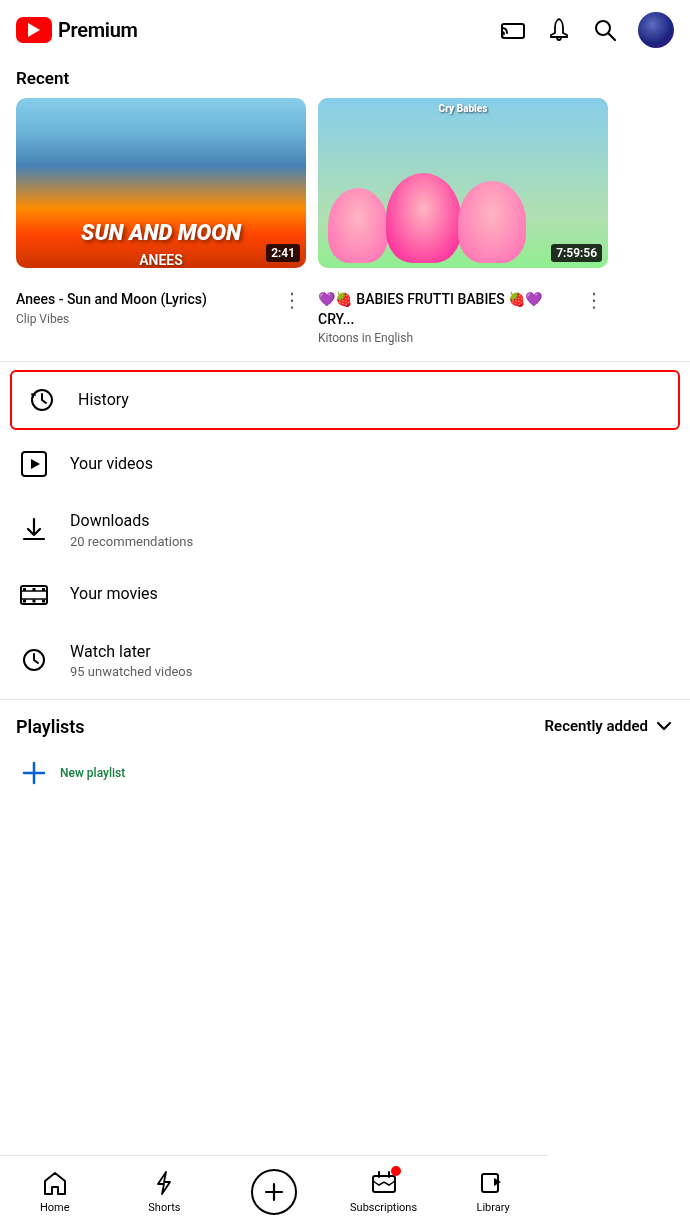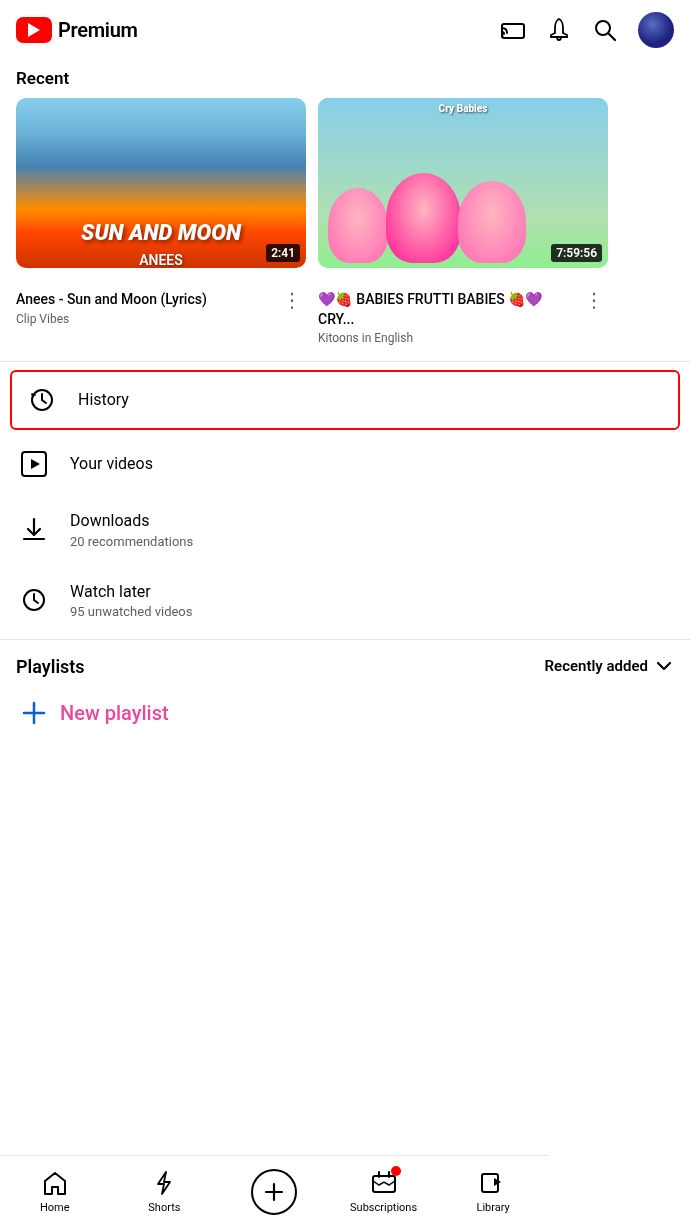--- a/index.html
+++ b/index.html
@@ -262,22 +262,22 @@
       width: 28px;
       height: 28px;
       display: flex;
       align-items: center;
       justify-content: center;
       color: #065FD4;
       font-size: 26px;
       font-weight: 300;
     }
     .new-playlist-text {
-      font-size: 20px;
-      color: #ec4899;
+      font-size: 12px;
+      color: #15803d;
       font-weight: 500;
     }
 
     
     .bottom-nav {
       position: fixed;
       bottom: 0;
       left: 0;
       width: 548px;
       height: 72px;
@@ -469,20 +469,42 @@
         <polyline points="7,13 13,19 19,13" stroke="#000" stroke-width="2.2" stroke-linecap="round" stroke-linejoin="round" fill="none"></polyline>
         <line x1="3" y1="23" x2="23" y2="23" stroke="#000" stroke-width="2.2" stroke-linecap="round"></line>
       </svg>
     </div>
     <div class="menu-text-block">
       <div class="menu-title">Downloads</div>
       <div class="menu-subtitle">20 recommendations</div>
     </div>
   </div>
 
+  <div class="menu-item">
+    <div class="menu-icon">
+      <svg width="28" height="26" viewBox="0 0 28 26">
+
+        <rect x="1" y="4" width="26" height="18" rx="2" stroke="#000" stroke-width="2" fill="none"></rect>
+        <line x1="1" y1="9" x2="27" y2="9" stroke="#000" stroke-width="1.5"></line>
+        <line x1="1" y1="17" x2="27" y2="17" stroke="#000" stroke-width="1.5"></line>
+
+        <rect x="3" y="6" width="3" height="3" rx="0.5" fill="#000"></rect>
+        <rect x="3" y="17.5" width="3" height="3" rx="0.5" fill="#000"></rect>
+
+        <rect x="22" y="6" width="3" height="3" rx="0.5" fill="#000"></rect>
+        <rect x="22" y="17.5" width="3" height="3" rx="0.5" fill="#000"></rect>
+
+        <rect x="12.5" y="6" width="3" height="3" rx="0.5" fill="#000"></rect>
+        <rect x="12.5" y="17.5" width="3" height="3" rx="0.5" fill="#000"></rect>
+      </svg>
+    </div>
+    <div class="menu-text-block">
+      <div class="menu-title">Your movies</div>
+    </div>
+  </div>
 
   <div class="menu-item">
     <div class="menu-icon">
       <svg width="26" height="26" viewBox="0 0 26 26">
         <circle cx="13" cy="13" r="10" stroke="#000" stroke-width="2" fill="none"></circle>
         <polyline points="13,7 13,13 17,16" stroke="#000" stroke-width="2" stroke-linecap="round" fill="none"></polyline>
       </svg>
     </div>
     <div class="menu-text-block">
       <div class="menu-title">Watch later</div>

